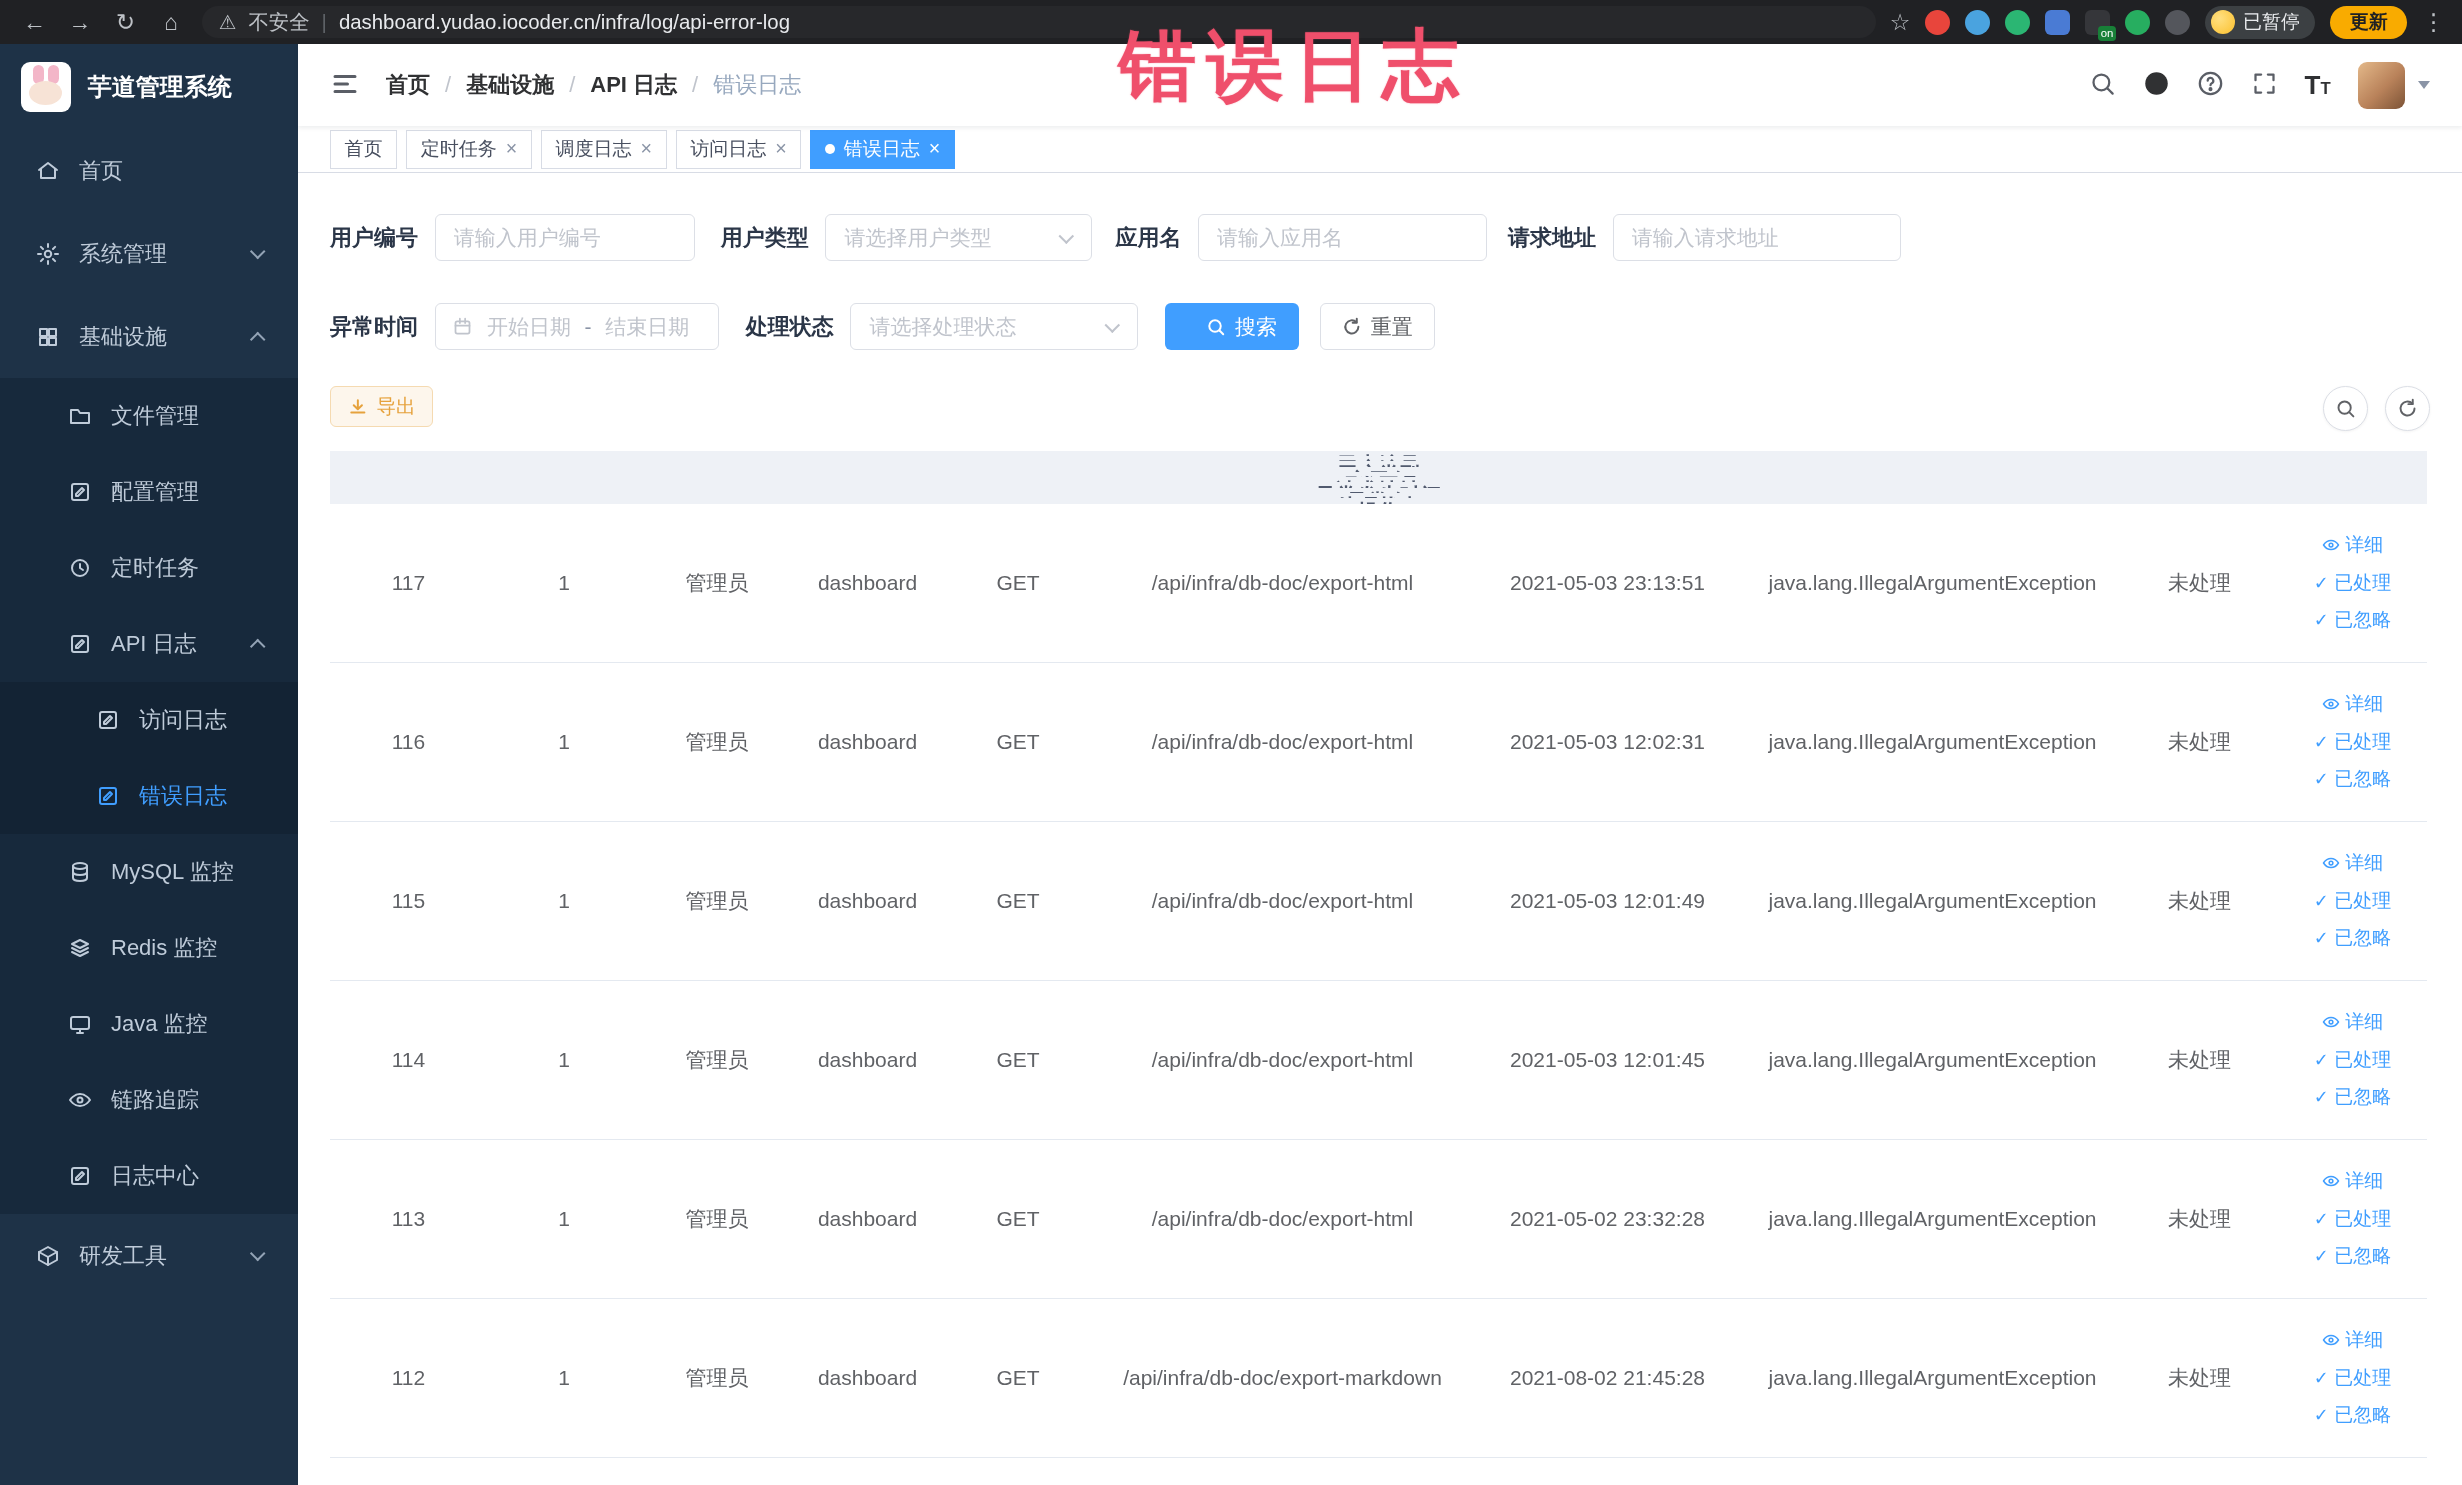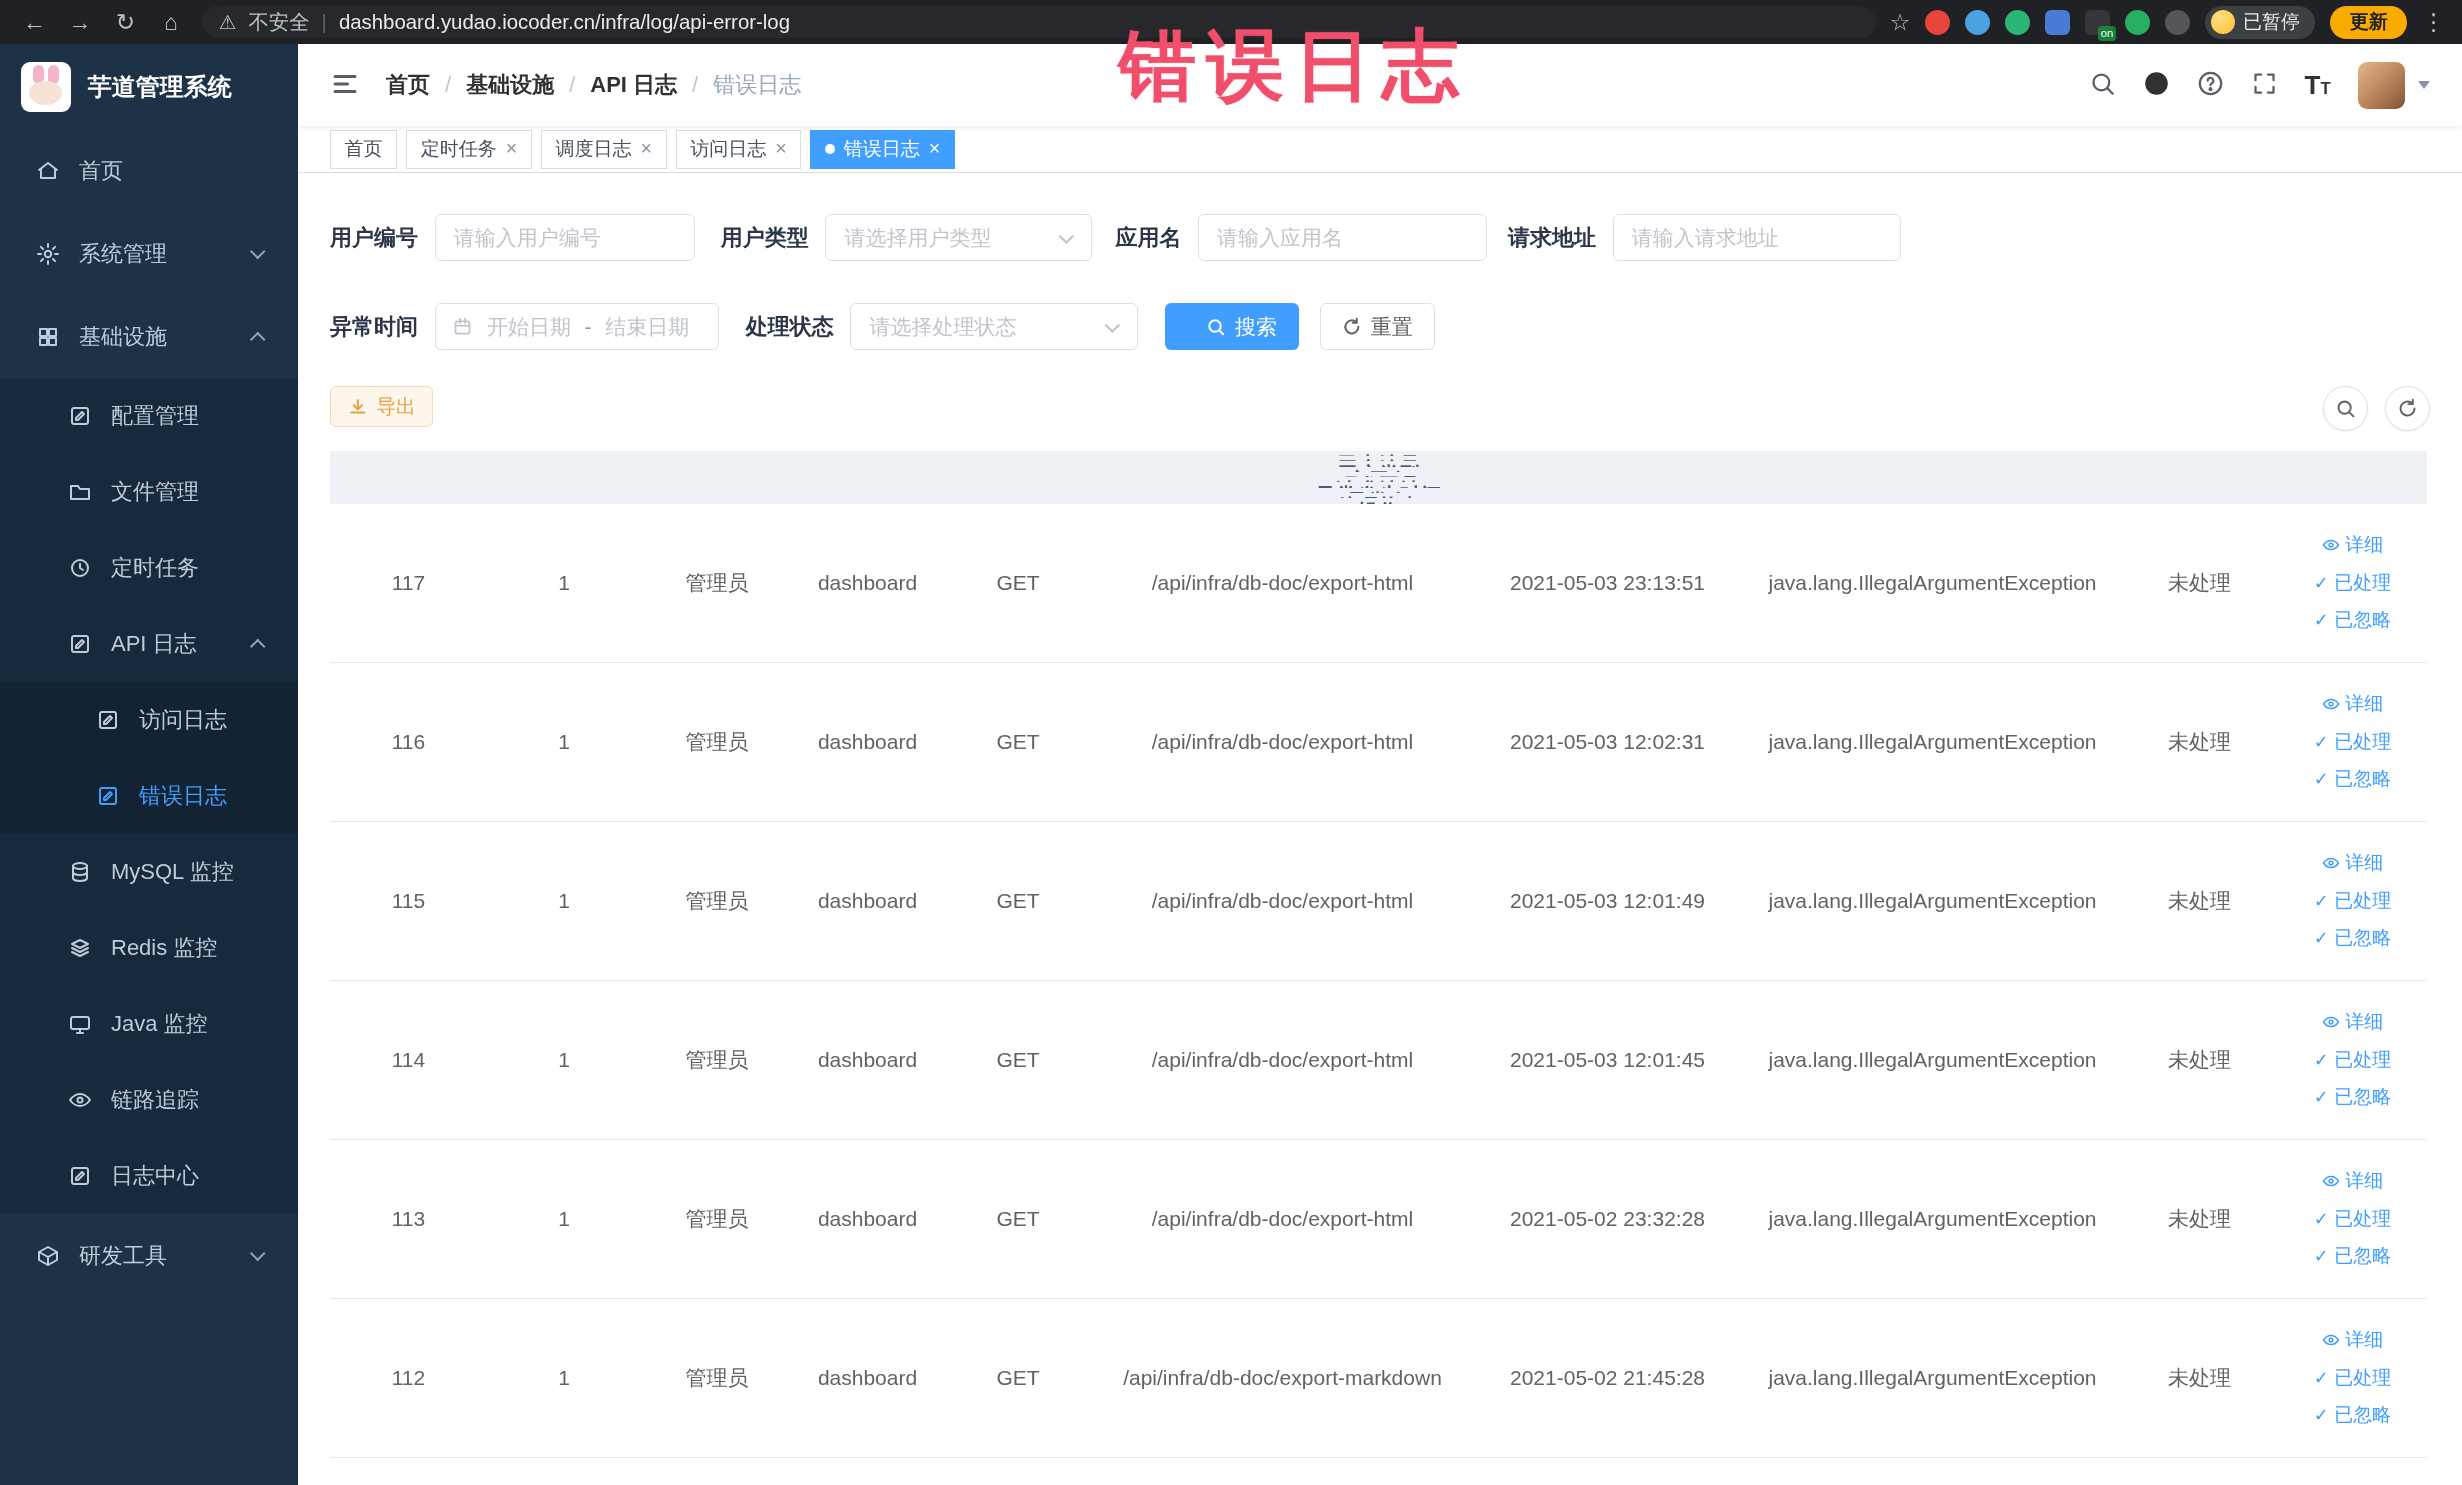--- a/index.html
+++ b/index.html
@@ -246,34 +246,34 @@
               <rect x="13" y="13" width="7" height="7"></rect>
             </svg>
           </span>
         <span>基础设施</span>
         <span class="marrow up"></span>
       </div>
 
       <div class="menu-item lvl2">
         <span class="mi-icon">
             <svg viewBox="0 0 24 24">
+              <path d="M3 6h7l2 3h9v10H3z"></path>
+            </svg>
+          </span>
+        <span>文件管理</span>
+      </div>
+
+      <div class="menu-item lvl2">
+        <span class="mi-icon">
+            <svg viewBox="0 0 24 24">
               <rect x="4" y="4" width="16" height="16" rx="2"></rect>
               <path d="M14 8l2 2-6 6H8v-2z"></path>
             </svg>
           </span>
         <span>配置管理</span>
-      </div>
-
-      <div class="menu-item lvl2">
-        <span class="mi-icon">
-            <svg viewBox="0 0 24 24">
-              <path d="M3 6h7l2 3h9v10H3z"></path>
-            </svg>
-          </span>
-        <span>文件管理</span>
       </div>
 
       <div class="menu-item lvl2">
         <span class="mi-icon">
             <svg viewBox="0 0 24 24">
               <circle cx="12" cy="12" r="8"></circle>
               <path d="M12 8v4l3 2"></path>
             </svg>
           </span>
         <span>定时任务</span>
@@ -671,21 +671,21 @@
           </span>
         </div>
 
         <div class="trow">
           <span class="td c0">112</span>
           <span class="td c1">1</span>
           <span class="td c2">管理员</span>
           <span class="td c3">dashboard</span>
           <span class="td c4">GET</span>
           <span class="td c5">/api/infra/db-doc/export-markdown</span>
-          <span class="td c6">2021-05-02 21:45:28</span>
+          <span class="td c6">2021-08-02 21:45:28</span>
           <span class="td c7">java.lang.IllegalArgumentException</span>
           <span class="td c8">未处理</span>
           <span class="td c9 ops">
             <a class="op">
                 <svg viewBox="0 0 24 24">
                   <path d="M2 12s4-6 10-6 10 6 10 6-4 6-10 6S2 12 2 12z"></path>
                   <circle cx="12" cy="12" r="2.5"></circle>
                 </svg>
                 <span>详细</span>
               </a>

